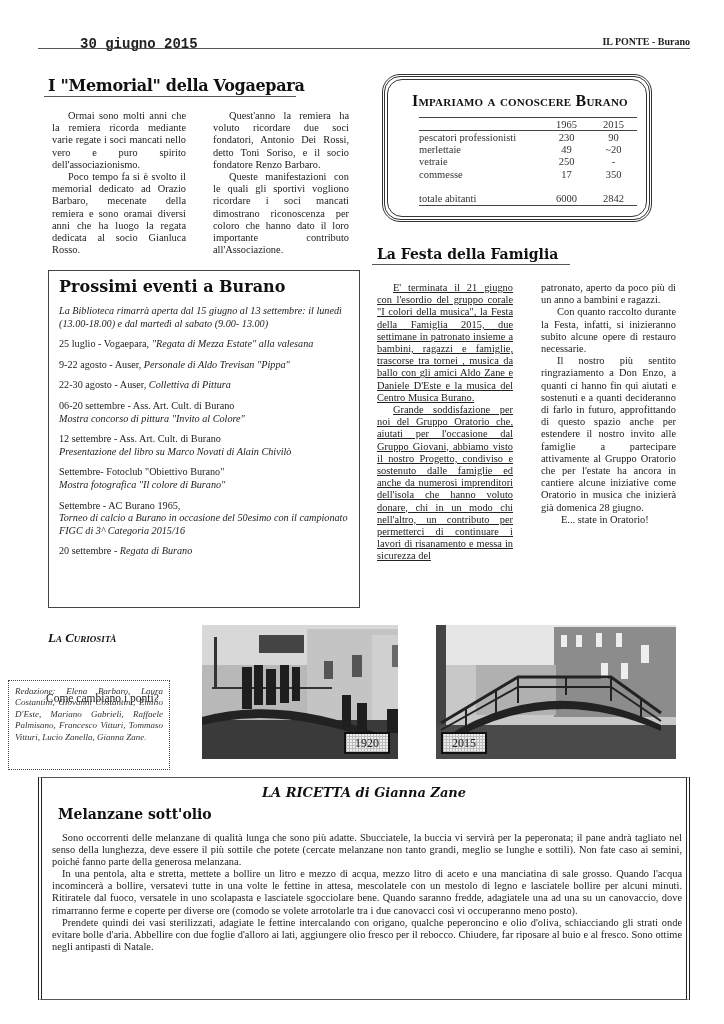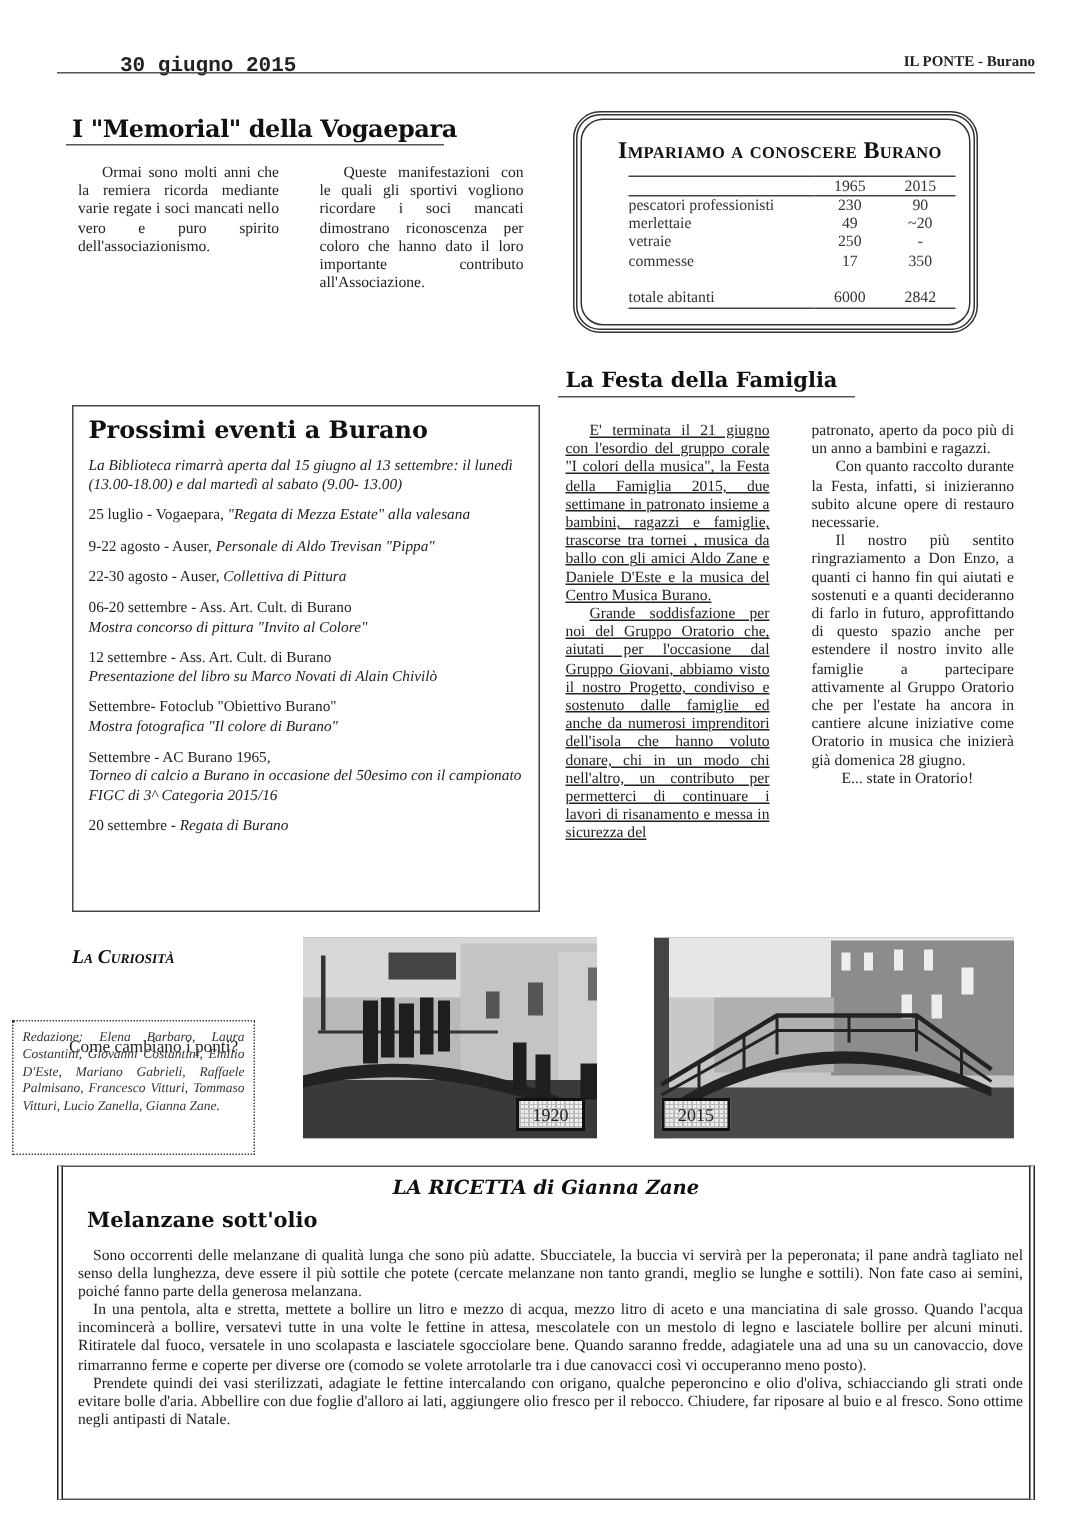--- a/index.html
+++ b/index.html
@@ -60,22 +60,24 @@
 <body>
 
 <div class="abs header-date">30 giugno 2015</div>
 <div class="abs header-pub">IL PONTE - Burano</div>
 <div class="abs header-line"></div>
 
 <div class="abs h-title memorial-title">I "Memorial" della Vogaepara</div>
 <div class="abs memorial-ul"></div>
 <div class="abs col mem-col1">
   <p>Ormai sono molti anni che la remiera ricorda mediante varie regate i soci mancati nello vero e puro spirito dell'associazionismo.</p>
+  <p>Poco tempo fa si è svolto il memorial dedicato ad Orazio Barbaro, mecenate della remiera e sono oramai diversi anni che ha luogo la regata dedicata al socio Gianluca Rosso.</p>
 </div>
 <div class="abs col mem-col2">
+  <p>Quest'anno la remiera ha voluto ricordare due soci fondatori, Antonio Dei Rossi, detto Toni Soriso, e il socio fondatore Renzo Barbaro.</p>
   <p>Queste manifestazioni con le quali gli sportivi vogliono ricordare i soci mancati dimostrano riconoscenza per coloro che hanno dato il loro importante contributo all'Associazione.</p>
 </div>
 
 <div class="abs burano-box">
     <div class="burano-box-inner"></div>
   </div>
 <div class="abs burano-title">Impariamo a conoscere Burano</div>
 <table class="abs btable">
   <tbody>
       <tr class="top">

